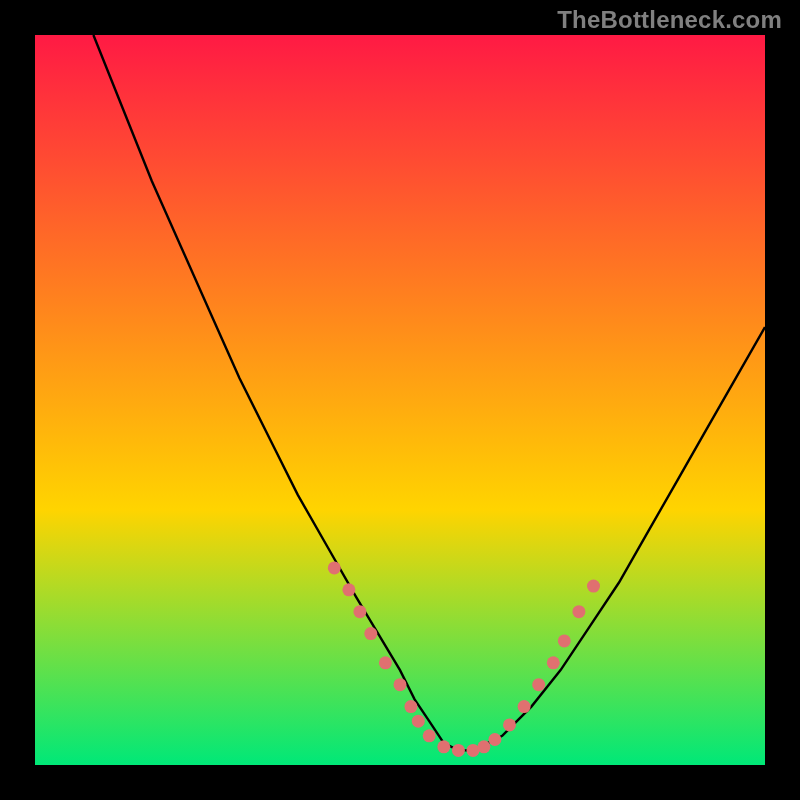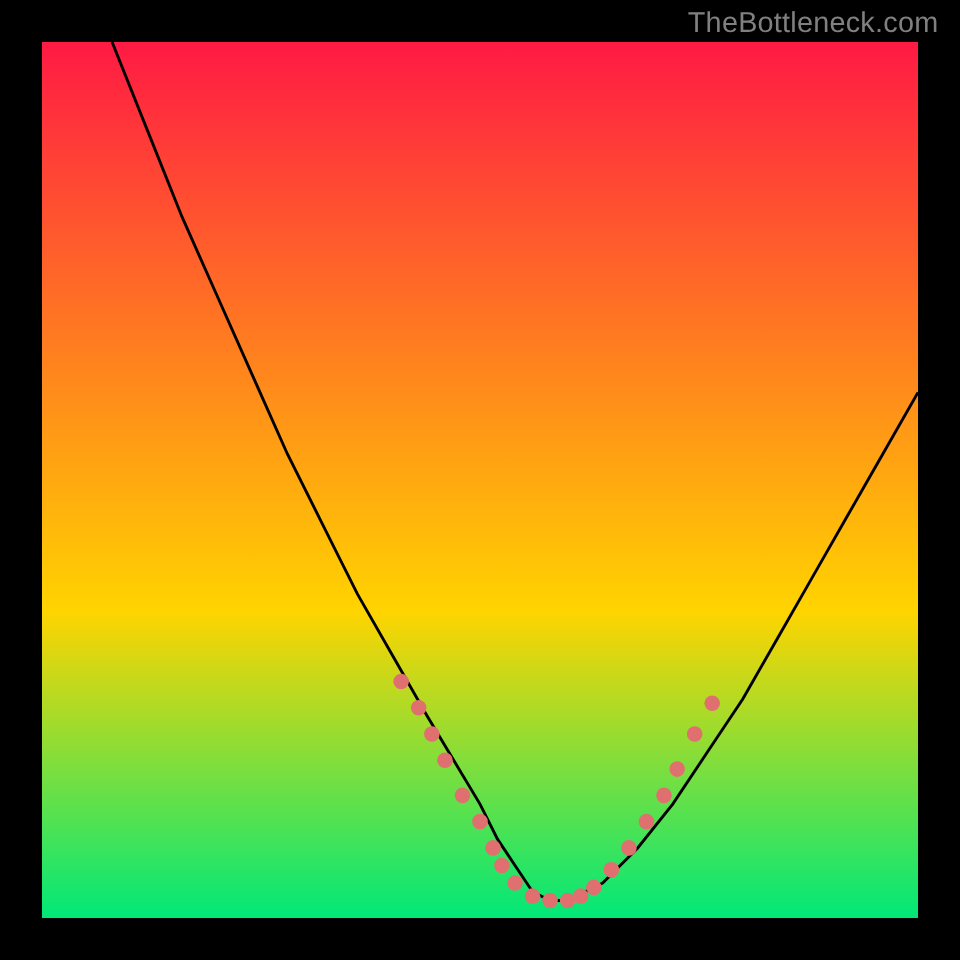--- a/index.html
+++ b/index.html
@@ -25,21 +25,21 @@
     left: 35px;
     width: 730px;
     height: 730px;
   }
   .watermark {
     position: absolute;
     top: 6px;
     right: 18px;
     color: #808080;
     font-size: 24px;
-    font-weight: 400;
+    font-weight: 700;
     letter-spacing: 0.2px;
   }
   svg { display: block; }
 </style>
 </head>
 <body>
 
 <div class="frame">
   <div class="watermark">TheBottleneck.com</div>
   <div class="plot">

